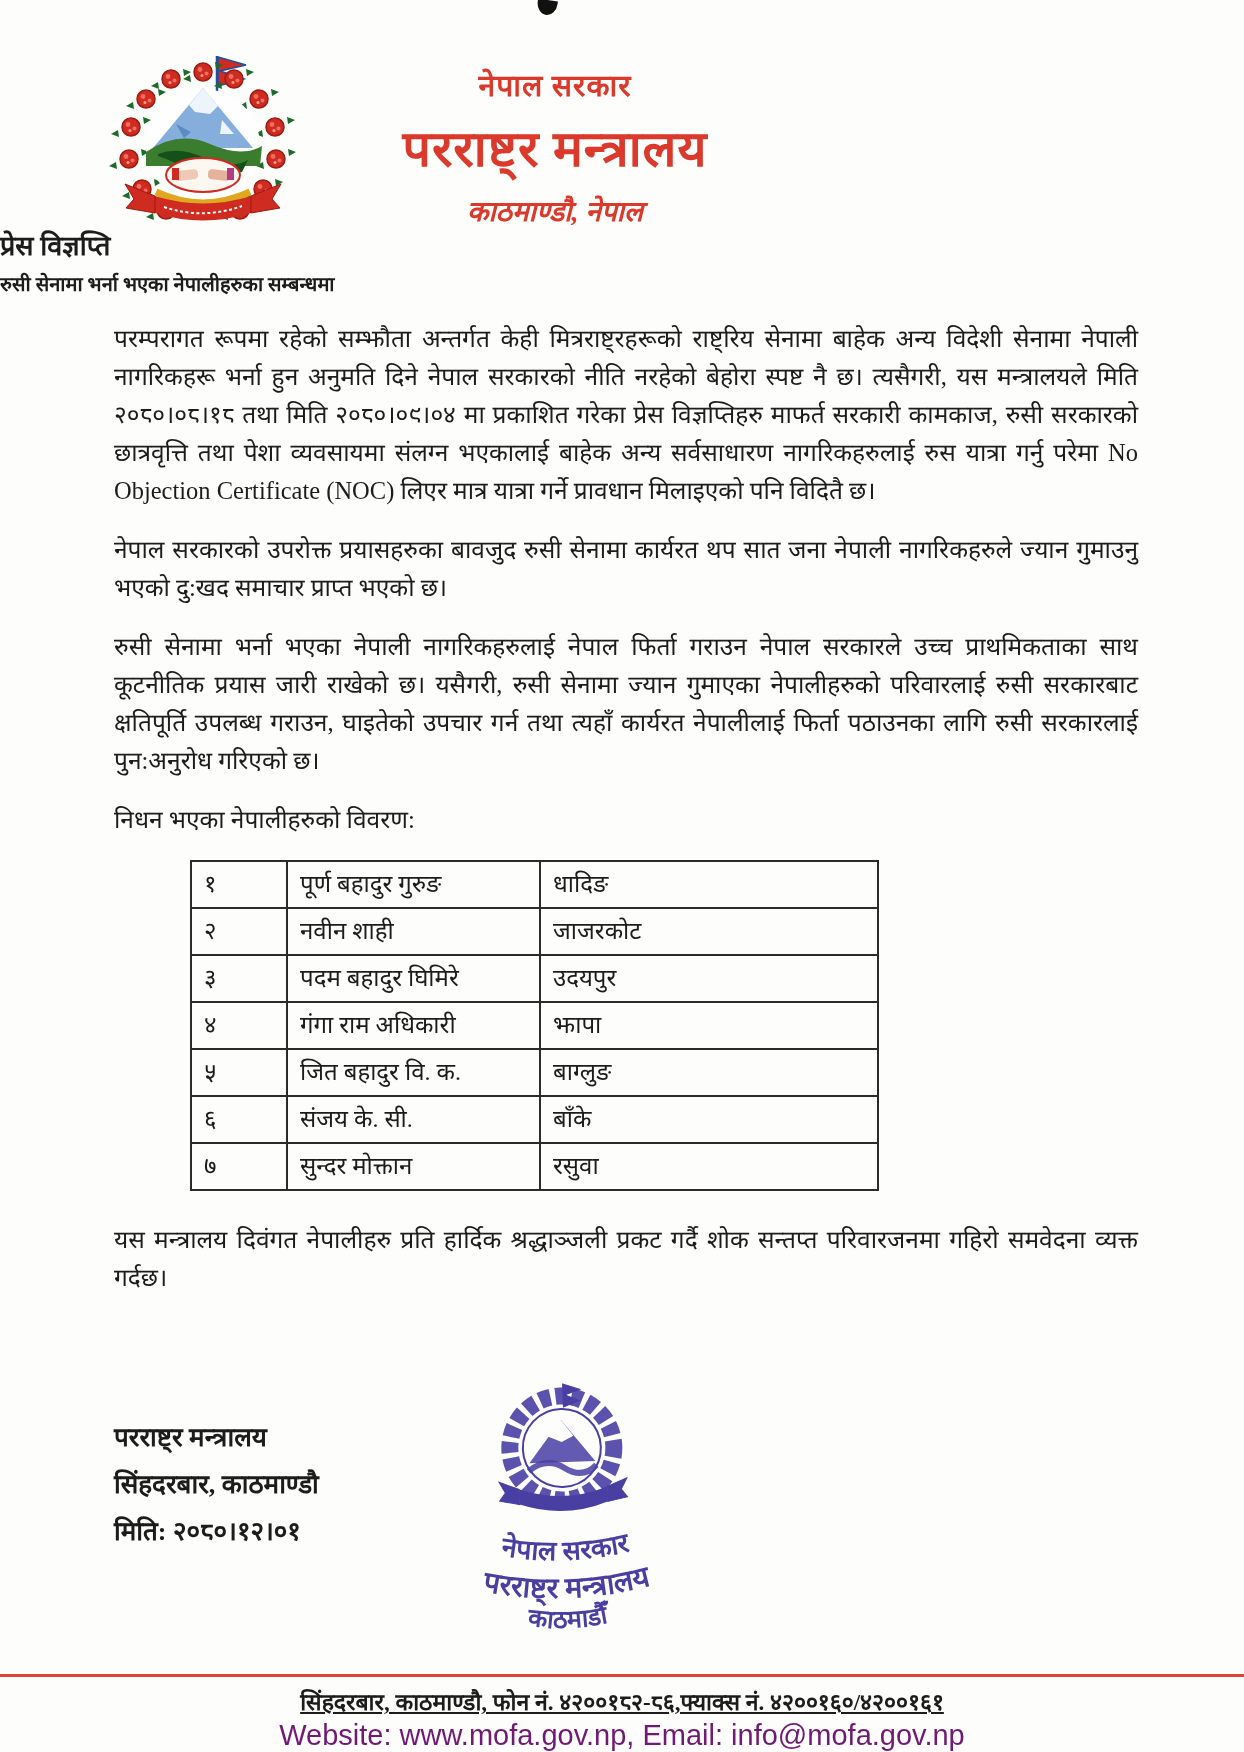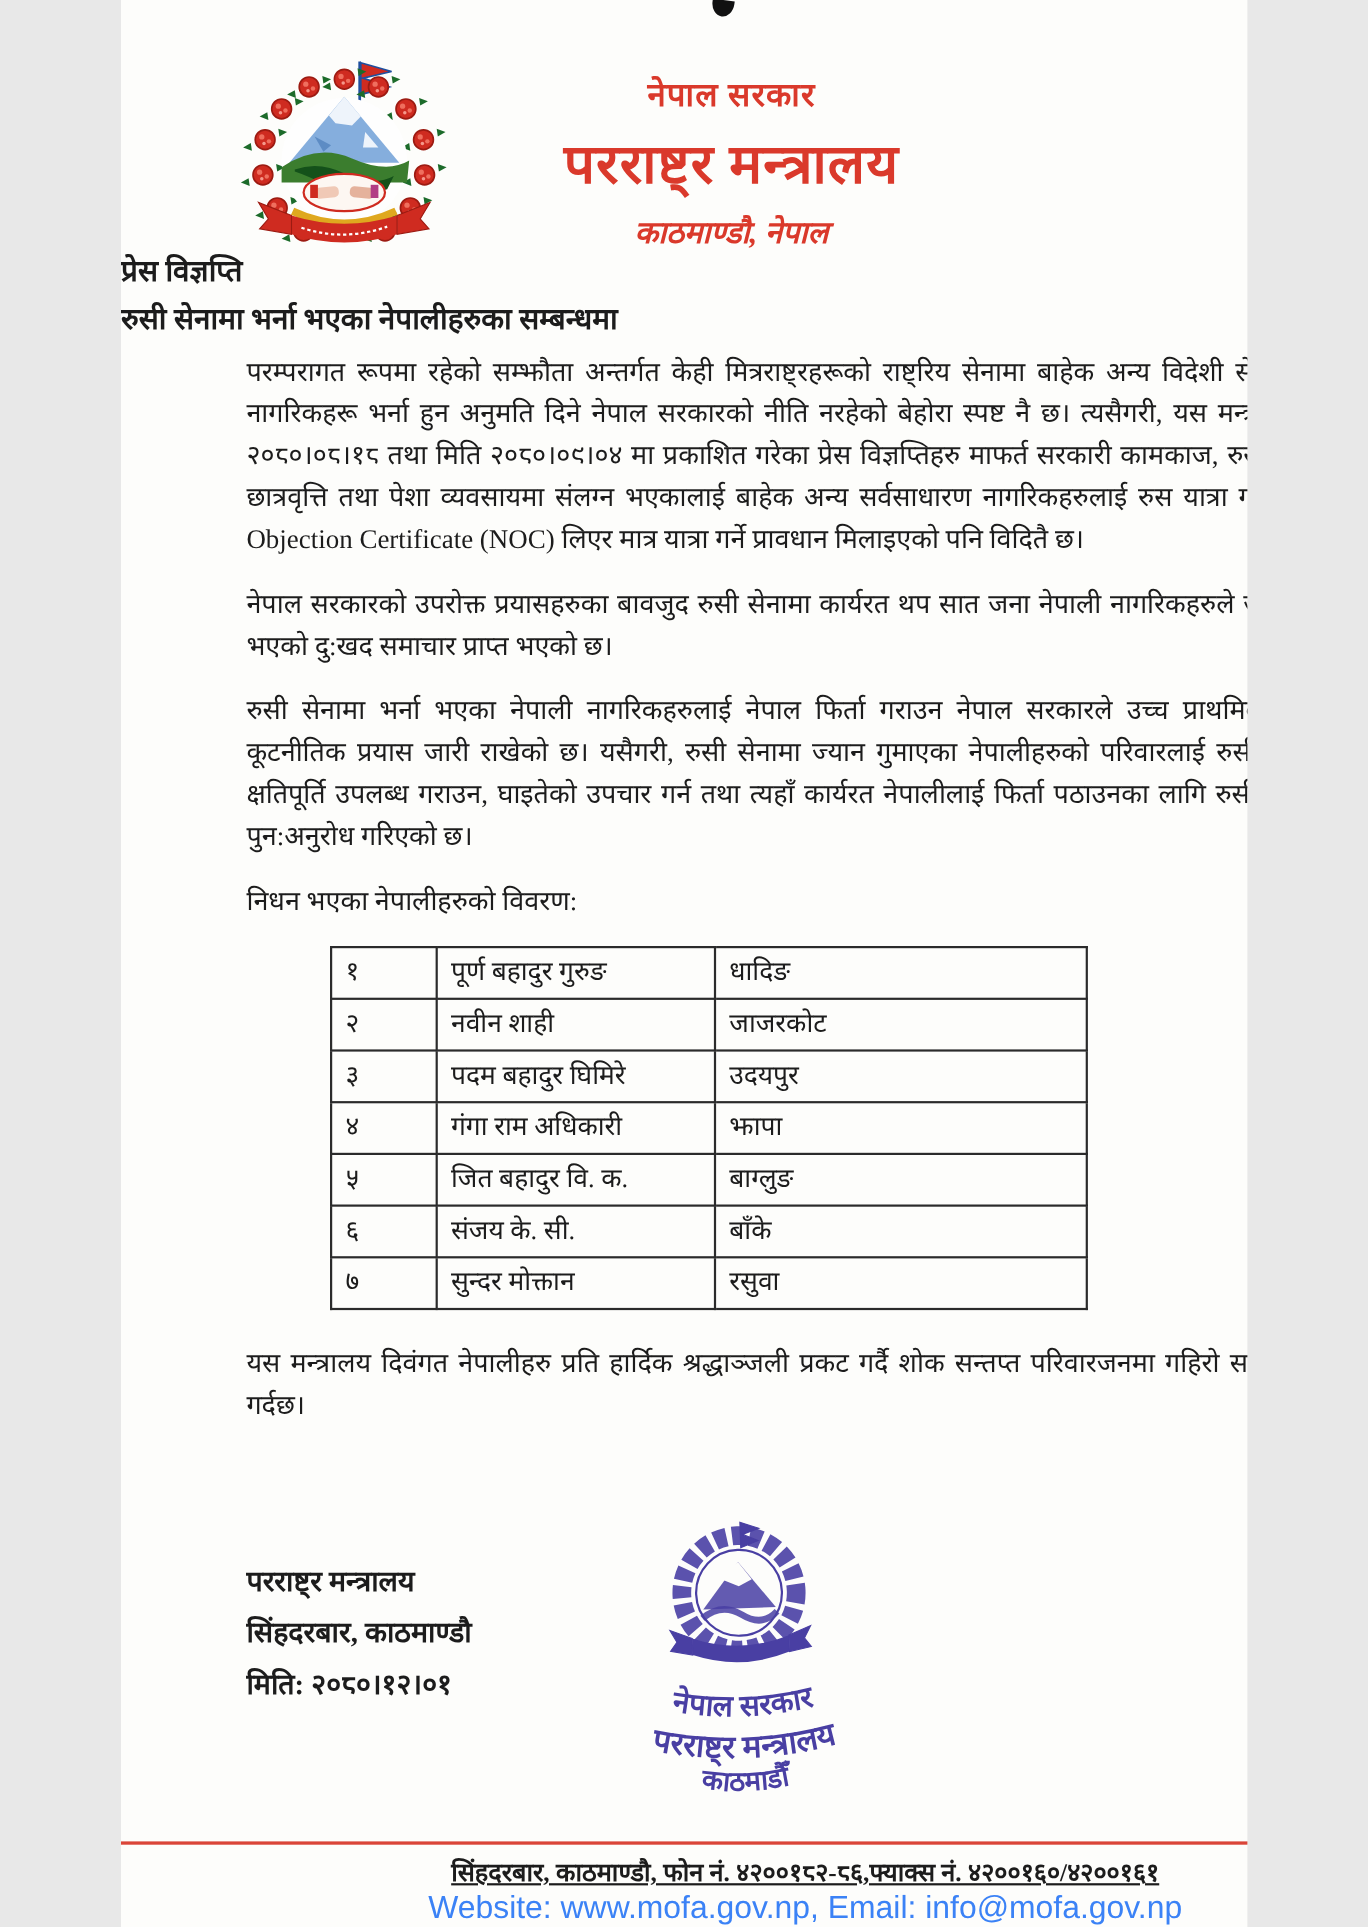--- a/index.html
+++ b/index.html
@@ -1,19 +1,19 @@
 <!DOCTYPE html>
 <html lang="ne"><head>
 <meta charset="utf-8">
 <style>
   * { margin:0; padding:0; box-sizing:border-box; }
   html,body { background:#e8e8e8; }
   .page {
     position:relative;
-    width:1024px; height:1752px;
+    width:1244px; height:1752px;
     margin:0 auto;
     background:#fdfdfb;
     overflow:hidden;
     font-family:"Liberation Serif", serif;
     color:#1c1c1c;
   }
   .scan-artifact-top {
     position:absolute; left:537px; top:0; width:20px; height:15px;
     background:#111; border-radius:0 0 60% 60% / 0 0 100% 100%;
     transform:rotate(8deg);
@@ -21,21 +21,21 @@
   .emblem { position:absolute; left:96px; top:54px; }
   .header-text {
     position:absolute; left:0; top:64px; width:1110px;
     text-align:center; color:#da392b;
   }
   .gov-line   { font-size:30px; font-weight:bold; letter-spacing:1px; }
   .ministry-line { font-size:50px; font-weight:bold; margin-top:8px; letter-spacing:1px; }
   .location-line { font-size:28px; font-weight:bold; margin-top:10px;font-style:italic; }
   .title-block { position:absolute; left:0; top:226px; width:1244px; text-align:left; }
   .press-title { font-size:27px; font-weight:bold; }
-  .press-subtitle { font-size:27px; font-weight:bold; margin-top:7px; }
+  .press-subtitle { font-size:20px; font-weight:bold; margin-top:7px; }
   .body-block {
     position:absolute; left:114px; top:320px; width:1024px;
     font-size:24.5px; line-height:38px; text-align:justify;
   }
   .body-block p { margin-bottom:21px; }
   .table-intro { margin-bottom:16px; text-align:left; }
   table.deceased {
     border-collapse:collapse; margin-left:76px; margin-bottom:30px;
     font-size:24px;
   }
@@ -60,21 +60,21 @@
   .footer {
     position:absolute; left:0; bottom:0; width:1244px; text-align:center;
   }
   .footer-rule { height:3px; background:#da4538; width:1244px; }
   .footer-contact {
     font-size:23px; font-weight:bold; margin-top:8px;
     font-family:"Liberation Serif", serif;
     text-decoration:underline;
   }
   .footer-web {
-    font-size:29px; margin-top:2px; color:#3b82f6;
+    font-size:29px; margin-top:2px; color:#701a75;
     font-family:"Liberation Sans", sans-serif;
   }
 </style>
 </head>
 <body>
 
 <div class="page">
 
   <div class="scan-artifact-top"></div>
 

